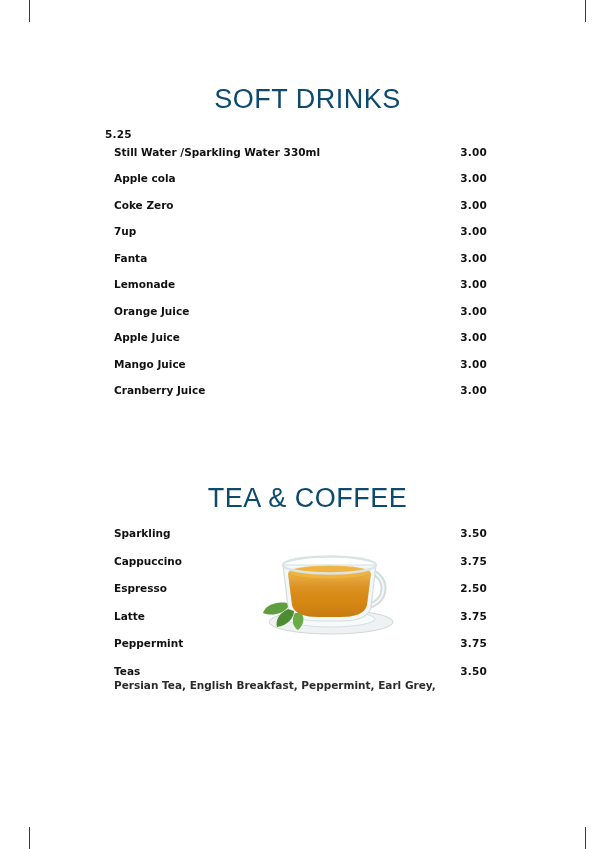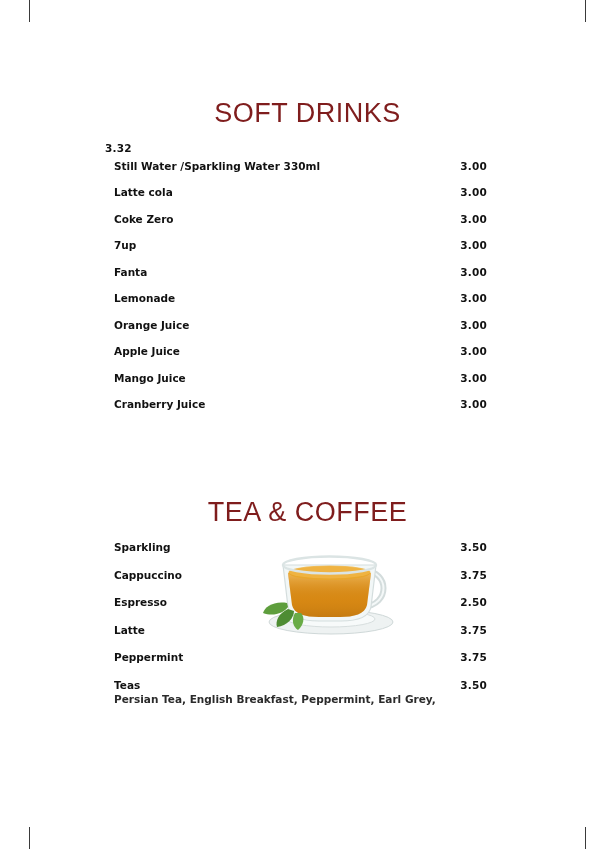--- a/index.html
+++ b/index.html
@@ -33,25 +33,25 @@
   }
 
   .section {
     position: absolute;
     left: 105px;
     width: 405px;
   }
 
   .section-title {
     text-align: center;
-    color: #7f1d1d;
+    color: #0c4a6e;
     font-family: "Liberation Sans", sans-serif;
     font-weight: 400;
     letter-spacing: 0.5px;
-    margin: 16px 0 14px 0;
+    margin: 2px 0 14px 0;
   }
   .title-soft { font-size: 27px; }
   .title-tea  { font-size: 27px; }
 
   .items {
     position: relative;
     z-index: 2;
   }
 
   .row {
@@ -101,28 +101,28 @@
   <div class="crop v tl-v"></div>
   <div class="crop v tr-v"></div>
   <div class="crop v bl-v"></div>
   <div class="crop v br-v"></div>
 
   <div class="section soft" style="top:82px;">
     <h1 class="section-title title-soft">SOFT DRINKS</h1>
 
     <div class="items">
       <div class="row tight">
-        <span class="price">3.32</span>
+        <span class="price">5.25</span>
       </div>
       <div class="row">
         <span class="label">Still Water /Sparkling Water 330ml</span>
         <span class="price">3.00</span>
       </div>
       <div class="row">
-        <span class="label">Latte cola</span>
+        <span class="label">Apple cola</span>
         <span class="price">3.00</span>
       </div>
       <div class="row">
         <span class="label">Coke Zero</span>
         <span class="price">3.00</span>
       </div>
       <div class="row">
         <span class="label">7up</span>
         <span class="price">3.00</span>
       </div>

